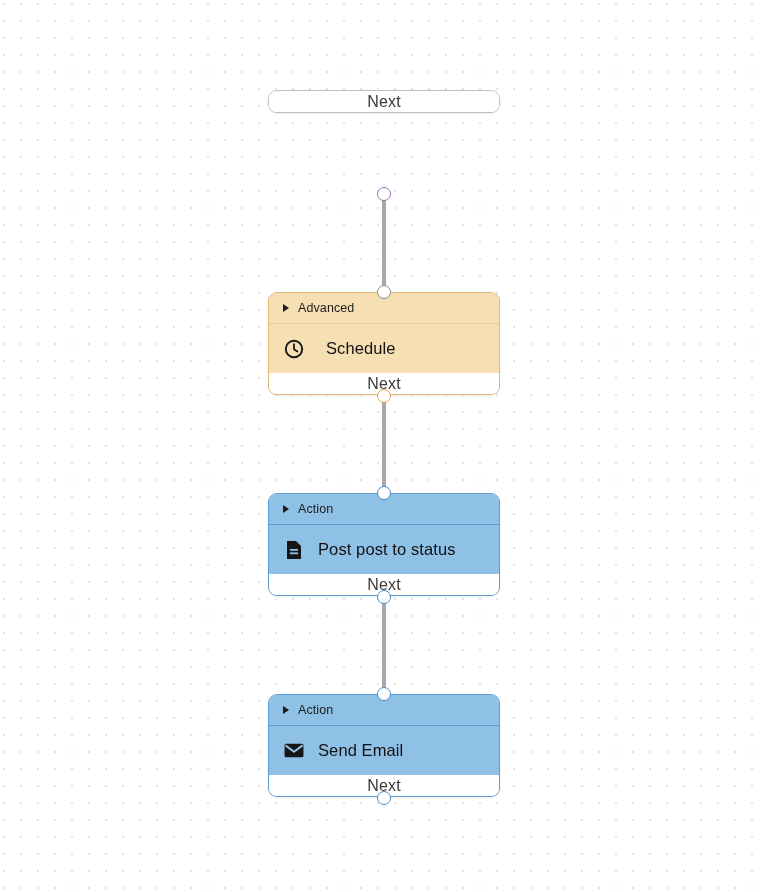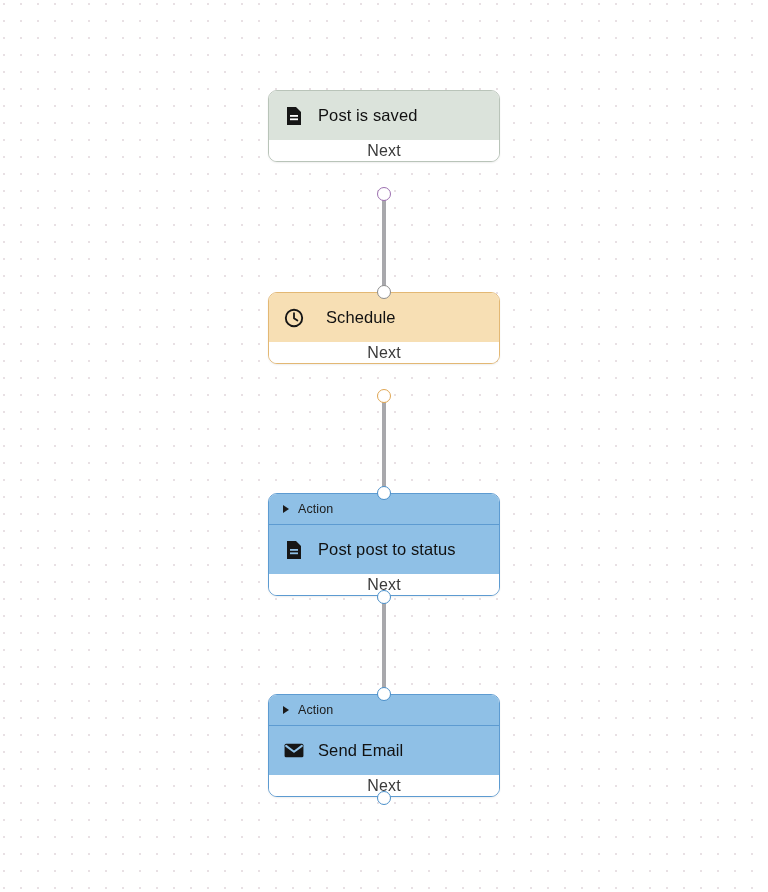--- a/index.html
+++ b/index.html
@@ -138,36 +138,29 @@
 
 <div id="canvas">
 
   <svg id="edges" width="768" height="892" viewBox="0 0 768 892">
     <line x1="384" y1="194" x2="384" y2="293" stroke="#a8a8ac" stroke-width="4"></line>
     <line x1="384" y1="396" x2="384" y2="494" stroke="#a8a8ac" stroke-width="4"></line>
     <line x1="384" y1="597" x2="384" y2="695" stroke="#a8a8ac" stroke-width="4"></line>
   </svg>
 
   <div class="node green" style="left:268px; top:90px;">
-    <div class="node-body">
-      <span class="node-icon">
-        <svg width="18" height="20" viewBox="0 0 18 20">
-          <path d="M2 1 h9 l5 5 v13 h-14 z" fill="#161616"></path>
-          <path d="M11 1 v5 h5 z" fill="#ffffff" opacity="0.0"></path>
-          <rect x="5" y="9" width="8" height="1.8" fill="#ffffff"></rect>
-          <rect x="5" y="12.4" width="8" height="1.8" fill="#ffffff"></rect>
-        </svg>
-      </span>
-      <span class="node-title">Post is saved</span>
-    </div>
     <div class="node-footer">Next</div>
   </div>
   <div class="port purple" style="left:384px; top:187px;"></div>
 
   <div class="node orange" style="left:268px; top:292px;">
+    <div class="node-header">
+      <span class="disclosure-tri"></span>
+      <span>Advanced</span>
+    </div>
     <div class="node-body">
       <span class="node-icon">
         <svg width="20" height="20" viewBox="0 0 20 20">
           <circle cx="10" cy="10" r="8.2" fill="none" stroke="#161616" stroke-width="1.9"></circle>
           <path d="M10 5.2 V10.3 L13.4 12.6" fill="none" stroke="#161616" stroke-width="1.8" stroke-linecap="round" stroke-linejoin="round"></path>
         </svg>
       </span>
       <span class="node-title">Schedule</span>
     </div>
     <div class="node-footer">Next</div>

